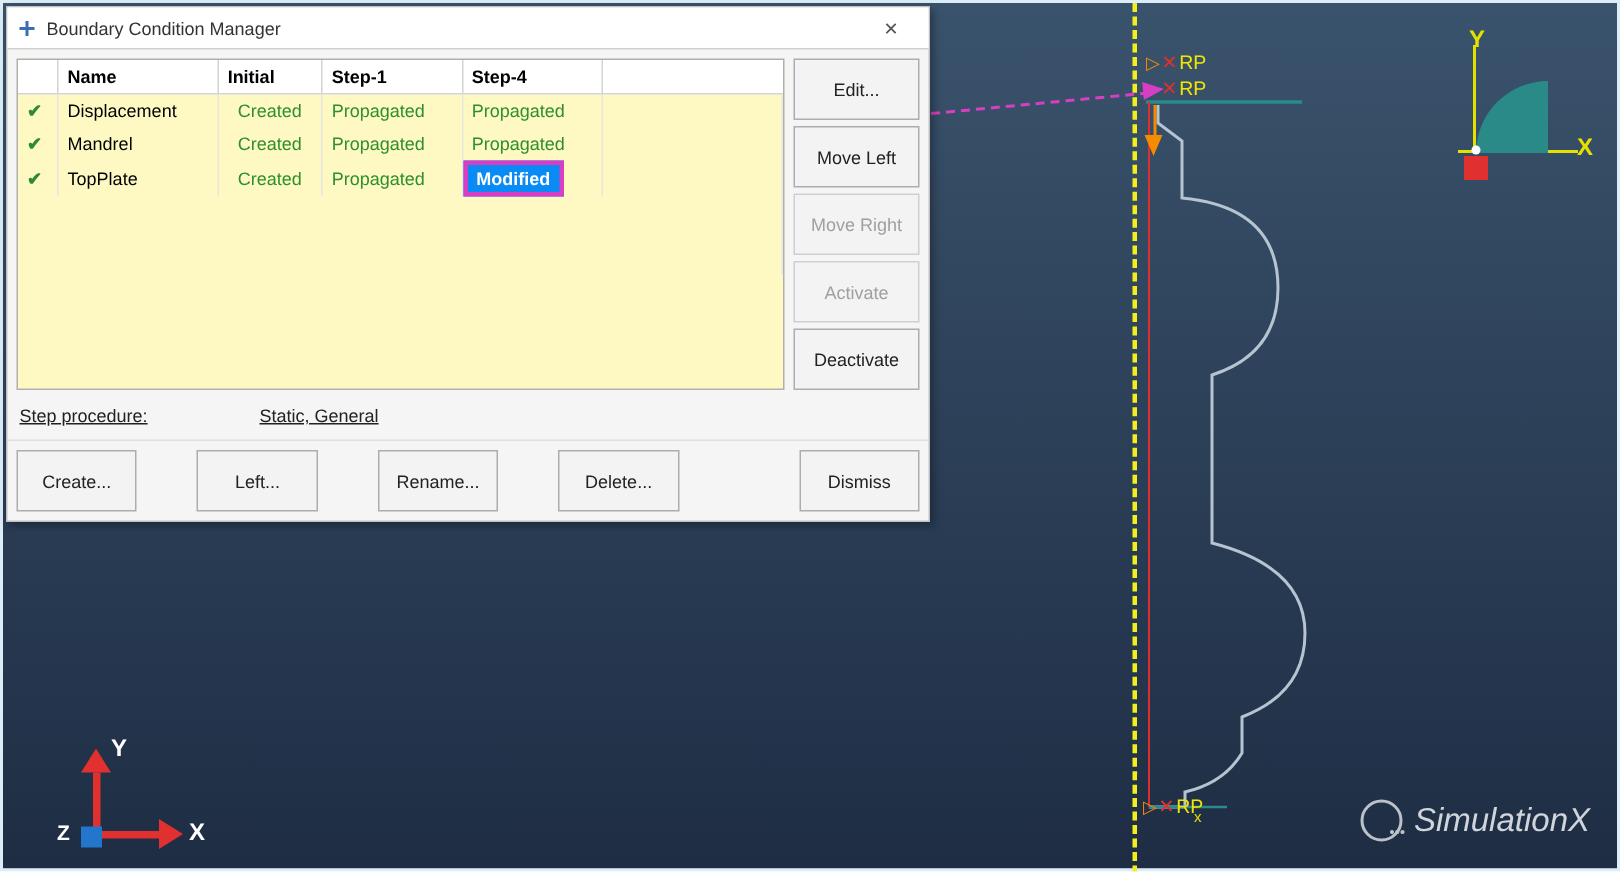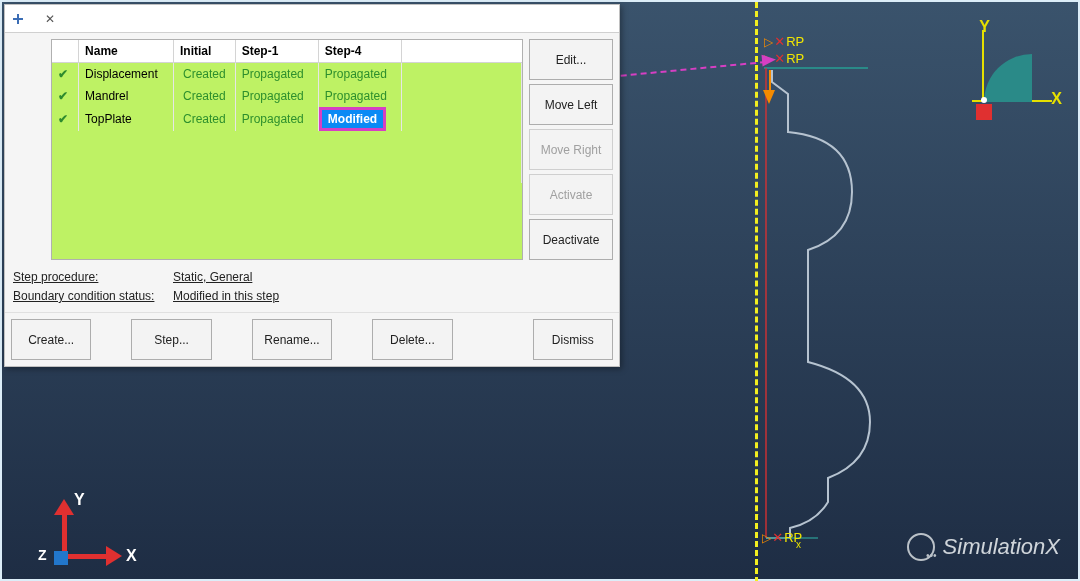--- a/index.html
+++ b/index.html
@@ -27,21 +27,21 @@
     display: flex; align-items: center;
     padding: 0 6px;
   }
   .titlebar .app-icon {
     width: 14px; height: 14px; margin-right: 6px;
     display: inline-flex; align-items: center; justify-content: center;
   }
   .titlebar .title { flex: 1; font-size: 12px; color: #333; }
   .titlebar .close { width: 38px; height: 24px; display:flex;align-items:center;justify-content:center; color:#555; }
   .dlg-body { display:flex; padding: 6px 6px 0 6px; gap:6px; }
-  .table-wrap { flex:1; background:#bef264; border:1px solid #b0b0b0;margin-left:40px; }
+  .table-wrap { flex:1; background:#fef9c3; border:1px solid #b0b0b0; }
   table { width:100%; border-collapse: collapse; font-size:12px; }
   thead th {
     text-align:left; font-weight:bold; padding:4px 6px;
     border-right:1px solid #d4d4d4; border-bottom:1px solid #d4d4d4;
     background:#fff;
   }
   thead th.empty { border-right:none; }
   tbody td {
     padding:3px 6px; border-right:1px solid #e6e6e6;
     white-space: nowrap;
@@ -201,20 +201,21 @@
   </div>
 
   <div class="dialog">
     <div class="titlebar">
       <span class="app-icon">
         <svg width="14" height="14" viewBox="0 0 14 14">
             <rect x="2" y="6" width="10" height="2" fill="#3b6db5"></rect>
             <rect x="6" y="2" width="2" height="10" fill="#3b6db5"></rect>
           </svg>
       </span>
+      <span class="title">Boundary Condition Manager</span>
       <span class="close">✕</span>
     </div>
 
     <div class="dlg-body">
       <div class="table-wrap">
         <table>
           <thead>
             <tr>
               <th style="width:26px;"></th>
               <th>Name</th>
@@ -265,29 +266,25 @@
         <div class="btn disabled">Activate</div>
         <div class="btn">Deactivate</div>
       </div>
     </div>
 
     <div class="info-block">
       <div class="row">
         <span class="lbl">Step procedure:</span>
         <span>Static, General</span>
       </div>
-      <div class="row">
-        <span class="lbl">Boundary condition status:</span>
-        <span>Modified in this step</span>
-      </div>
     </div>
 
     <div class="bottom-btns">
       <div class="btn">Create...</div>
-      <div class="btn">Step...</div>
+      <div class="btn">Left...</div>
       <div class="btn">Rename...</div>
       <div class="btn">Delete...</div>
       <span class="spacer"></span>
       <div class="btn">Dismiss</div>
     </div>
   </div>
 
 </div>
 
 </body></html>

